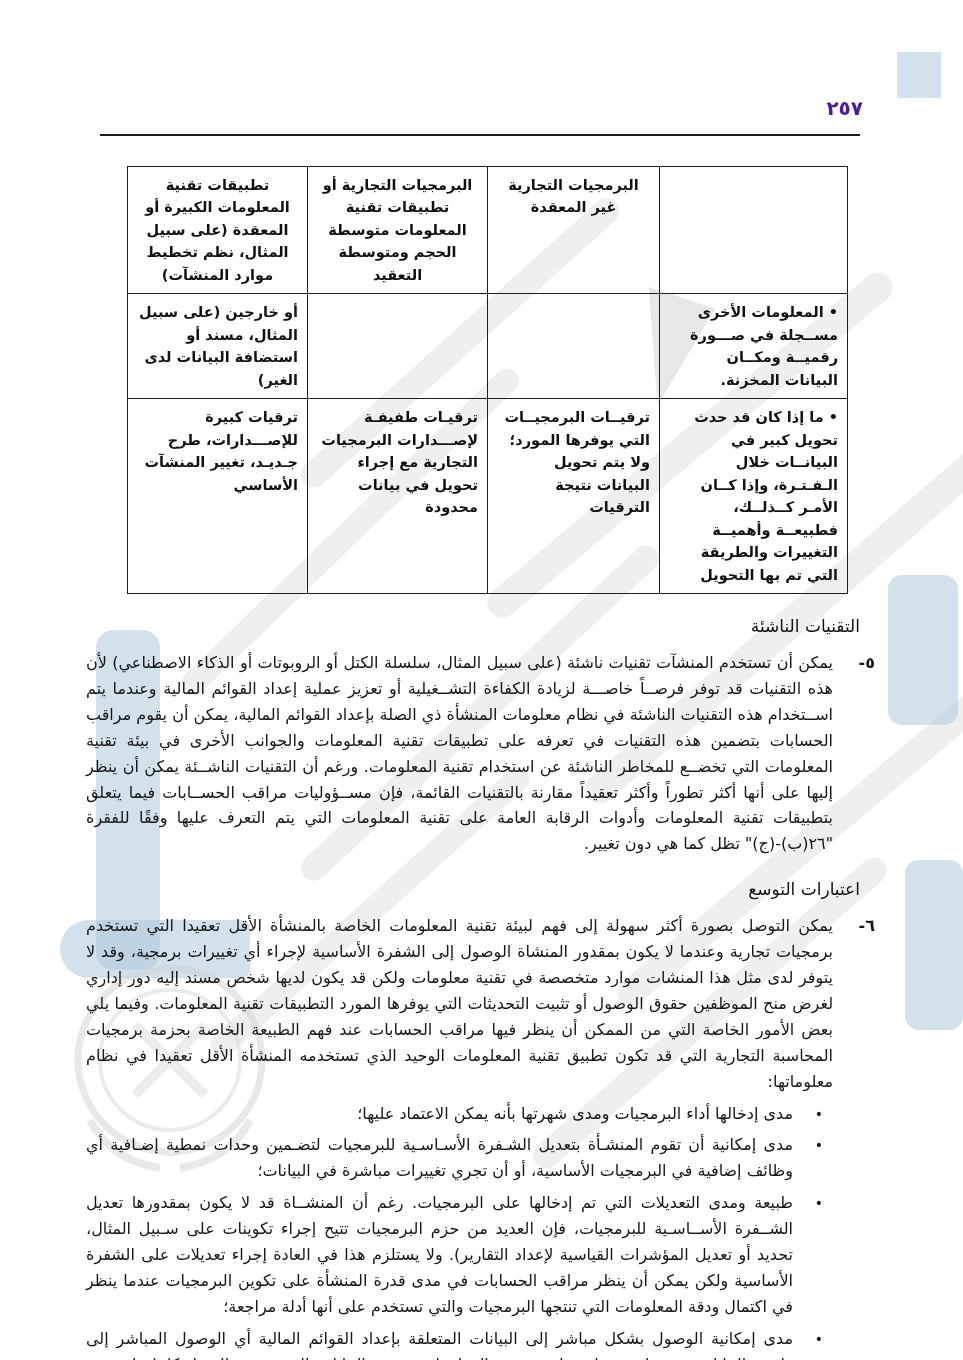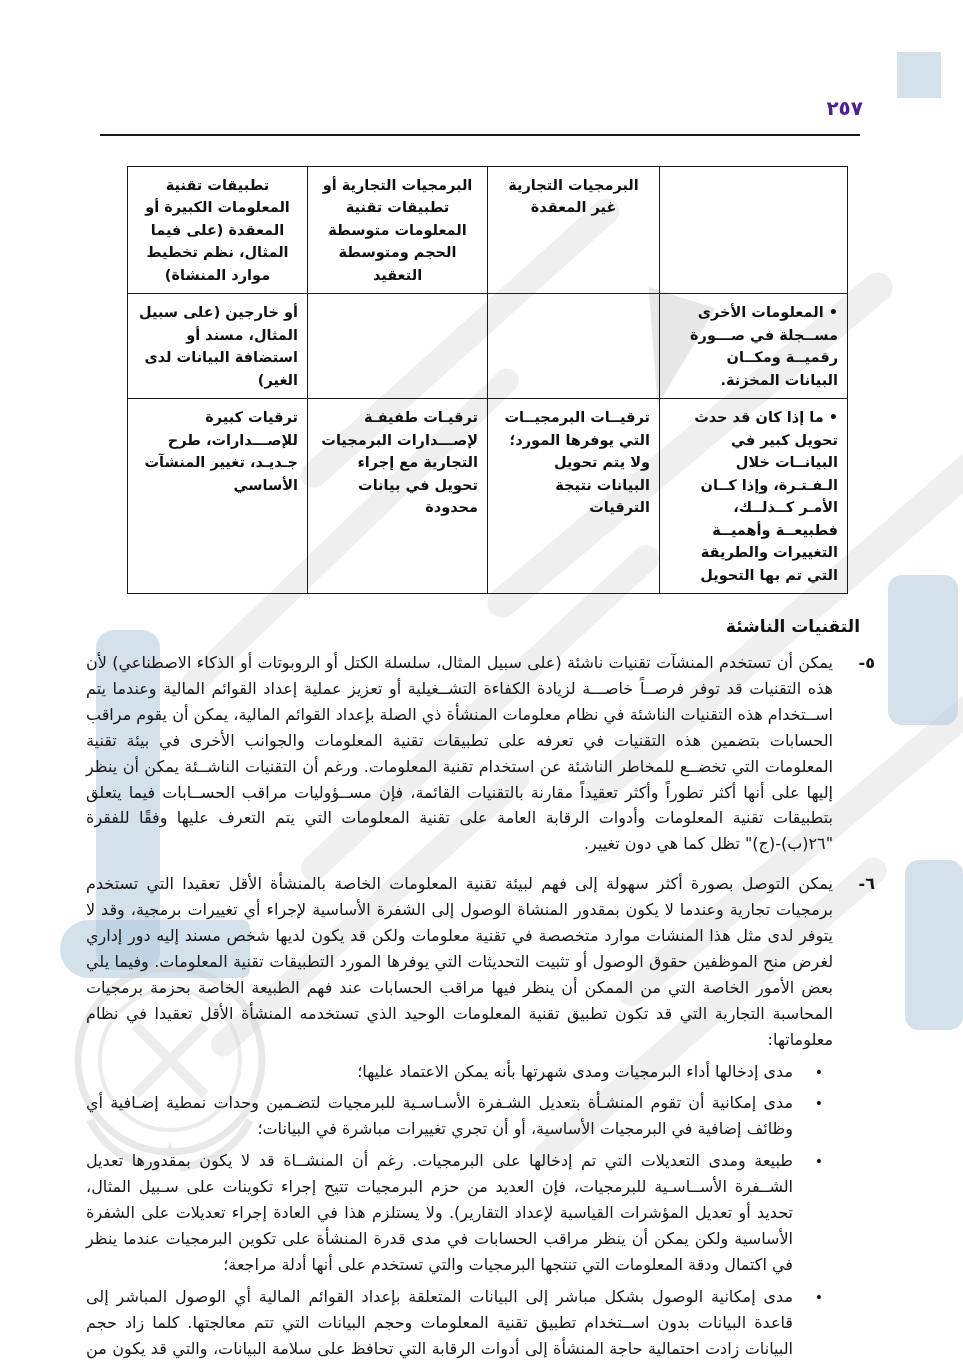--- a/index.html
+++ b/index.html
@@ -88,21 +88,21 @@
     text-align: center;
     height: 104px;
   }
   .info-table td { font-weight: 700; text-align: right; }
   .info-table tr.r1 td { height: 92px; }
   .info-table tr.r2 td { height: 150px; }
 
   
   .section-heading {
     font-size: 17px;
-    font-weight: 700;
+    font-weight: 400;
     color: #111;
     margin: 22px 103px 0 0;
   }
   .para {
     display: flex;
     direction: rtl;
     margin: 14px 88px 0 86px;
     font-size: 16px;
     line-height: 1.62;
     color: #161616;
@@ -172,21 +172,21 @@
         <col class="c-other">
           <col class="c-simple">
           <col class="c-medium">
           <col class="c-large">
       </colgroup>
       <thead>
         <tr>
           <th></th>
           <th>البرمجيات التجارية غير المعقدة</th>
           <th>البرمجيات التجارية أو تطبيقات تقنية المعلومات متوسطة الحجم ومتوسطة التعقيد</th>
-          <th>تطبيقات تقنية المعلومات الكبيرة أو المعقدة (على فيما المثال، نظم تخطيط موارد المنشاة)</th>
+          <th>تطبيقات تقنية المعلومات الكبيرة أو المعقدة (على سبيل المثال، نظم تخطيط موارد المنشآت)</th>
         </tr>
       </thead>
       <tbody>
         <tr class="r1">
           <td>• المعلومات الأخرى مســجلة في صـــورة رقميــة ومكــان البيانات المخزنة.</td>
           <td></td>
           <td></td>
           <td>أو خارجين (على سبيل المثال، مسند أو استضافة البيانات لدى الغير)</td>
         </tr>
         <tr class="r2">
@@ -198,20 +198,21 @@
       </tbody>
     </table>
 
     <div class="section-heading">التقنيات الناشئة</div>
 
     <div class="para">
       <span class="num">٥-</span>
       <span class="body">يمكن أن تستخدم المنشآت تقنيات ناشئة (على سبيل المثال، سلسلة الكتل أو الروبوتات أو الذكاء الاصطناعي) لأن هذه التقنيات قد توفر فرصــاً خاصـــة لزيادة الكفاءة التشــغيلية أو تعزيز عملية إعداد القوائم المالية وعندما يتم اســتخدام هذه التقنيات الناشئة في نظام معلومات المنشأة ذي الصلة بإعداد القوائم المالية، يمكن أن يقوم مراقب الحسابات بتضمين هذه التقنيات في تعرفه على تطبيقات تقنية المعلومات والجوانب الأخرى في بيئة تقنية المعلومات التي تخضــع للمخاطر الناشئة عن استخدام تقنية المعلومات. ورغم أن التقنيات الناشــئة يمكن أن ينظر إليها على أنها أكثر تطوراً وأكثر تعقيداً مقارنة بالتقنيات القائمة، فإن مســؤوليات مراقب الحســابات فيما يتعلق بتطبيقات تقنية المعلومات وأدوات الرقابة العامة على تقنية المعلومات التي يتم التعرف عليها وفقًا للفقرة "٢٦(ب)-(ج)" تظل كما هي دون تغيير.</span>
     </div>
 
+    <div class="section-heading">اعتبارات التوسع</div>
 
     <div class="para">
       <span class="num">٦-</span>
       <span class="body">يمكن التوصل بصورة أكثر سهولة إلى فهم لبيئة تقنية المعلومات الخاصة بالمنشأة الأقل تعقيدا التي تستخدم برمجيات تجارية وعندما لا يكون بمقدور المنشاة الوصول إلى الشفرة الأساسية لإجراء أي تغييرات برمجية، وقد لا يتوفر لدى مثل هذا المنشات موارد متخصصة في تقنية معلومات ولكن قد يكون لديها شخص مسند إليه دور إداري لغرض منح الموظفين حقوق الوصول أو تثبيت التحديثات التي يوفرها المورد التطبيقات تقنية المعلومات. وفيما يلي بعض الأمور الخاصة التي من الممكن أن ينظر فيها مراقب الحسابات عند فهم الطبيعة الخاصة بحزمة برمجيات المحاسبة التجارية التي قد تكون تطبيق تقنية المعلومات الوحيد الذي تستخدمه المنشأة الأقل تعقيدا في نظام معلوماتها:</span>
     </div>
 
     <div class="bullet-list">
       <div class="bullet-item">
         <span class="marker">•</span>
         <span class="btext">مدى إدخالها أداء البرمجيات ومدى شهرتها بأنه يمكن الاعتماد عليها؛</span>

